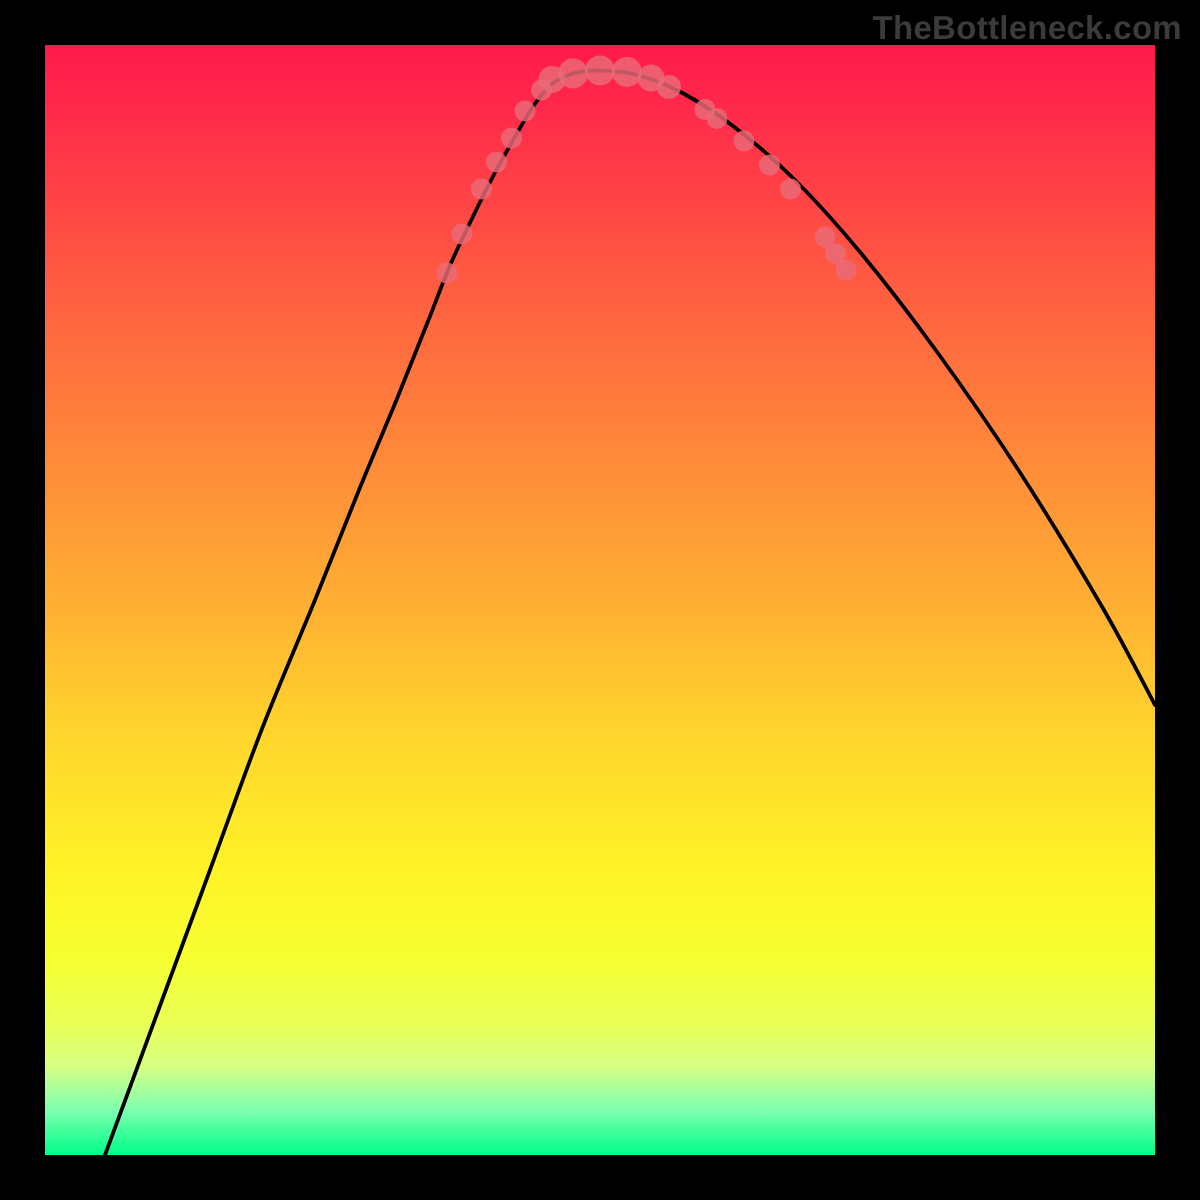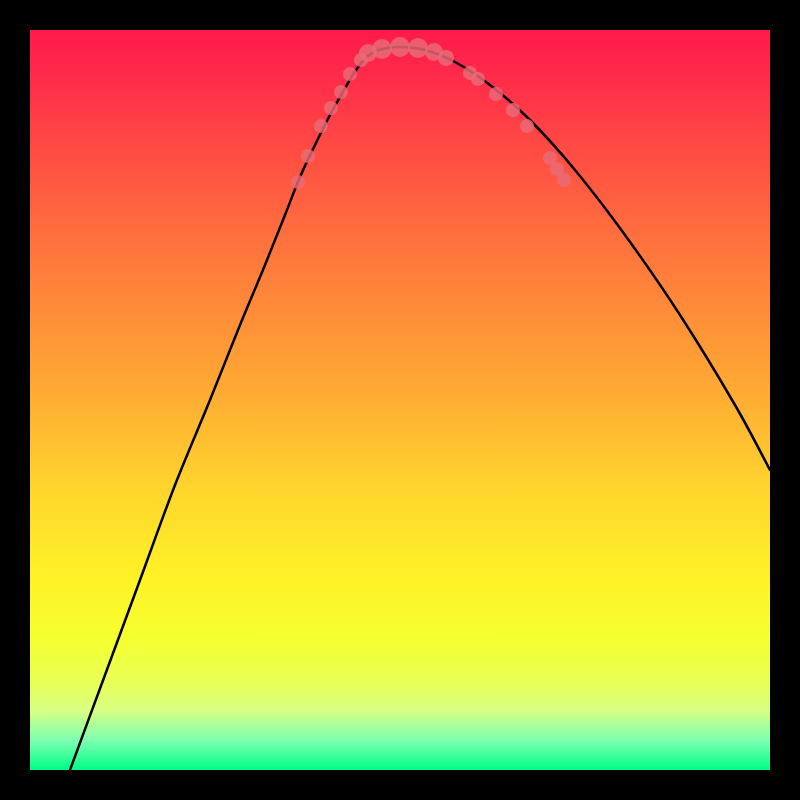--- a/index.html
+++ b/index.html
@@ -57,20 +57,21 @@
     font-weight: 600;
     color: #3b3b3b;
     letter-spacing: 0.2px;
     user-select: none;
   }
 </style>
 </head>
 <body>
 
 <div class="stage">
+  <div class="watermark">TheBottleneck.com</div>
 
   <div class="plot">
     <div class="gradient"></div>
 
     <svg class="svg-layer" width="740" height="740" viewBox="0 0 740 740">
       <path id="curve-path" fill="none" stroke="#000000" stroke-width="2.5" stroke-linecap="round" d="M 40 740 C 45.833333333333336 724.1666666666666, 63.333333333333336 676.6666666666666, 75 645 C 86.66666666666667 613.3333333333334, 98.33333333333333 581.6666666666666, 110 550 C 121.66666666666667 518.3333333333334, 133.33333333333334 485, 145 455 C 156.66666666666666 425, 169.16666666666666 396.6666666666667, 180 370 C 190.83333333333334 343.3333333333333, 200.83333333333334 317.5, 210 295 C 219.16666666666666 272.5, 227.5 253.33333333333334, 235 235 C 242.5 216.66666666666666, 249.16666666666666 199.66666666666666, 255 185 C 260.8333333333333 170.33333333333334, 265 158.66666666666666, 270 147 C 275 135.33333333333334, 280 125.33333333333333, 285 115 C 290 104.66666666666667, 295.1666666666667 94.16666666666667, 300 85 C 304.8333333333333 75.83333333333333, 309.6666666666667 67.5, 314 60 C 318.3333333333333 52.5, 322 45.666666666666664, 326 40 C 330 34.333333333333336, 333.6666666666667 29.5, 338 26 C 342.3333333333333 22.5, 346.6666666666667 20.5, 352 19 C 357.3333333333333 17.5, 362.8333333333333 16.833333333333332, 370 17 C 377.1666666666667 17.166666666666668, 385.8333333333333 17.5, 395 20 C 404.1666666666667 22.5, 414.1666666666667 26.166666666666668, 425 32 C 435.8333333333333 37.833333333333336, 447.5 45.333333333333336, 460 55 C 472.5 64.66666666666667, 485.8333333333333 75.83333333333333, 500 90 C 514.1666666666666 104.16666666666667, 529.1666666666666 120.83333333333333, 545 140 C 560.8333333333334 159.16666666666666, 577.5 180.83333333333334, 595 205 C 612.5 229.16666666666666, 631.6666666666666 256.6666666666667, 650 285 C 668.3333333333334 313.3333333333333, 690 349.1666666666667, 705 375 C 720 400.8333333333333, 734.1666666666666 429.1666666666667, 740 440"></path>
       <g id="markers-group">
           <circle cx="268" cy="152" r="7" fill="#e96b78" fill-opacity="0.82"></circle>
           <circle cx="278" cy="126" r="7" fill="#e96b78" fill-opacity="0.82"></circle>
           <circle cx="291" cy="96" r="7" fill="#e96b78" fill-opacity="0.82"></circle>

